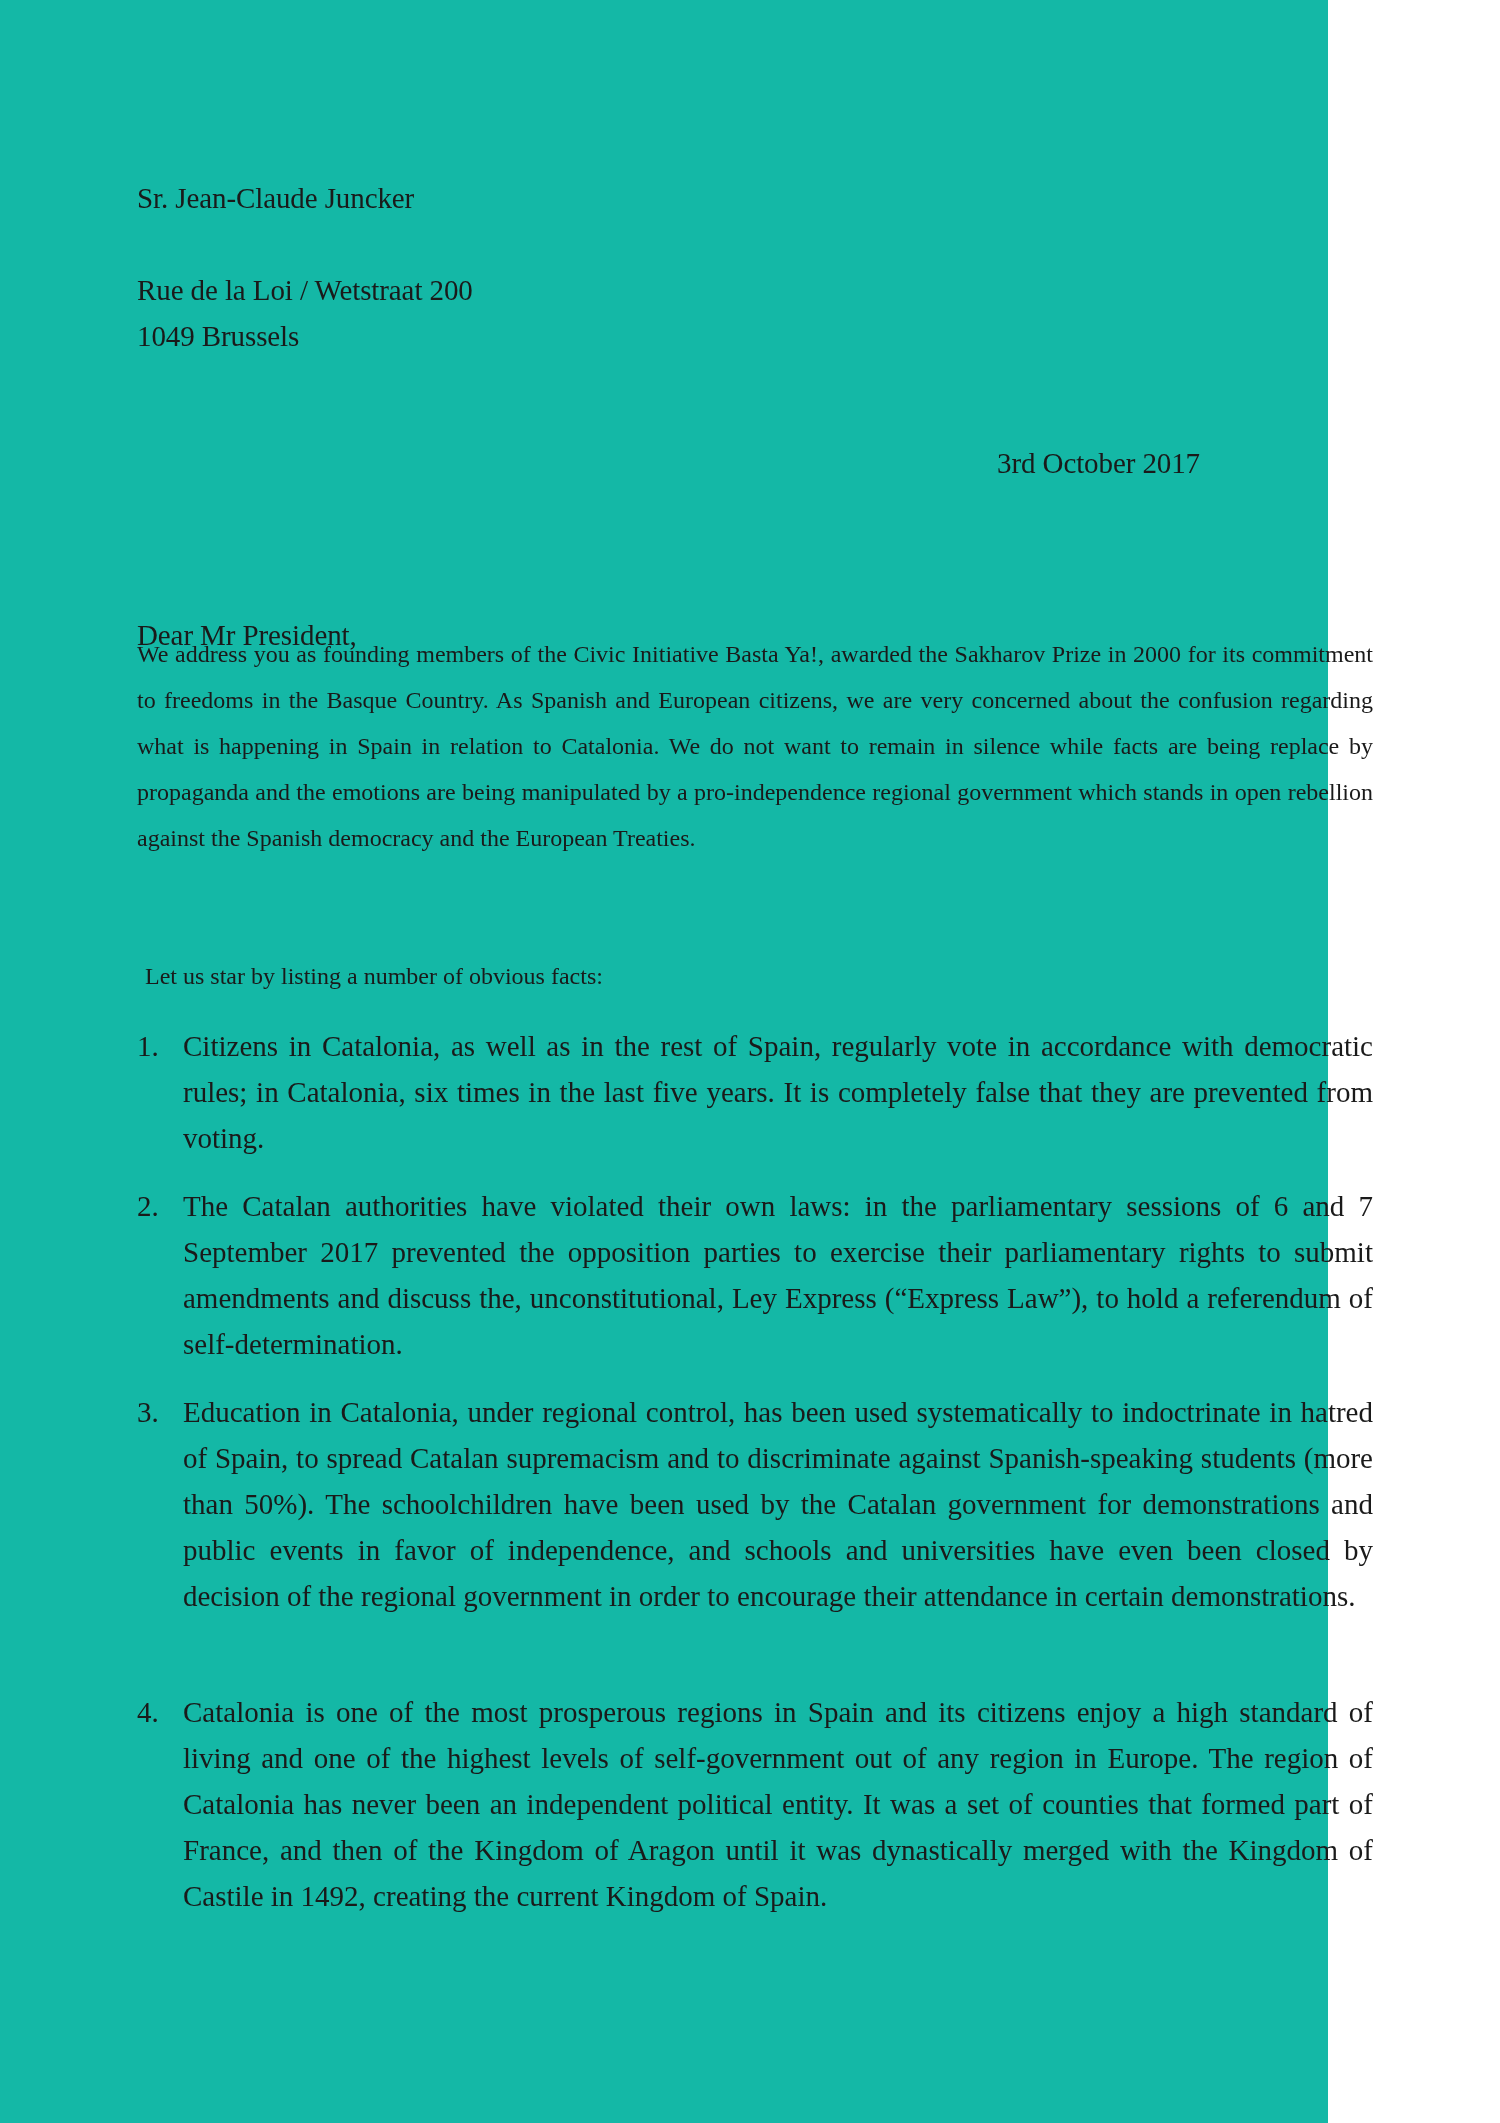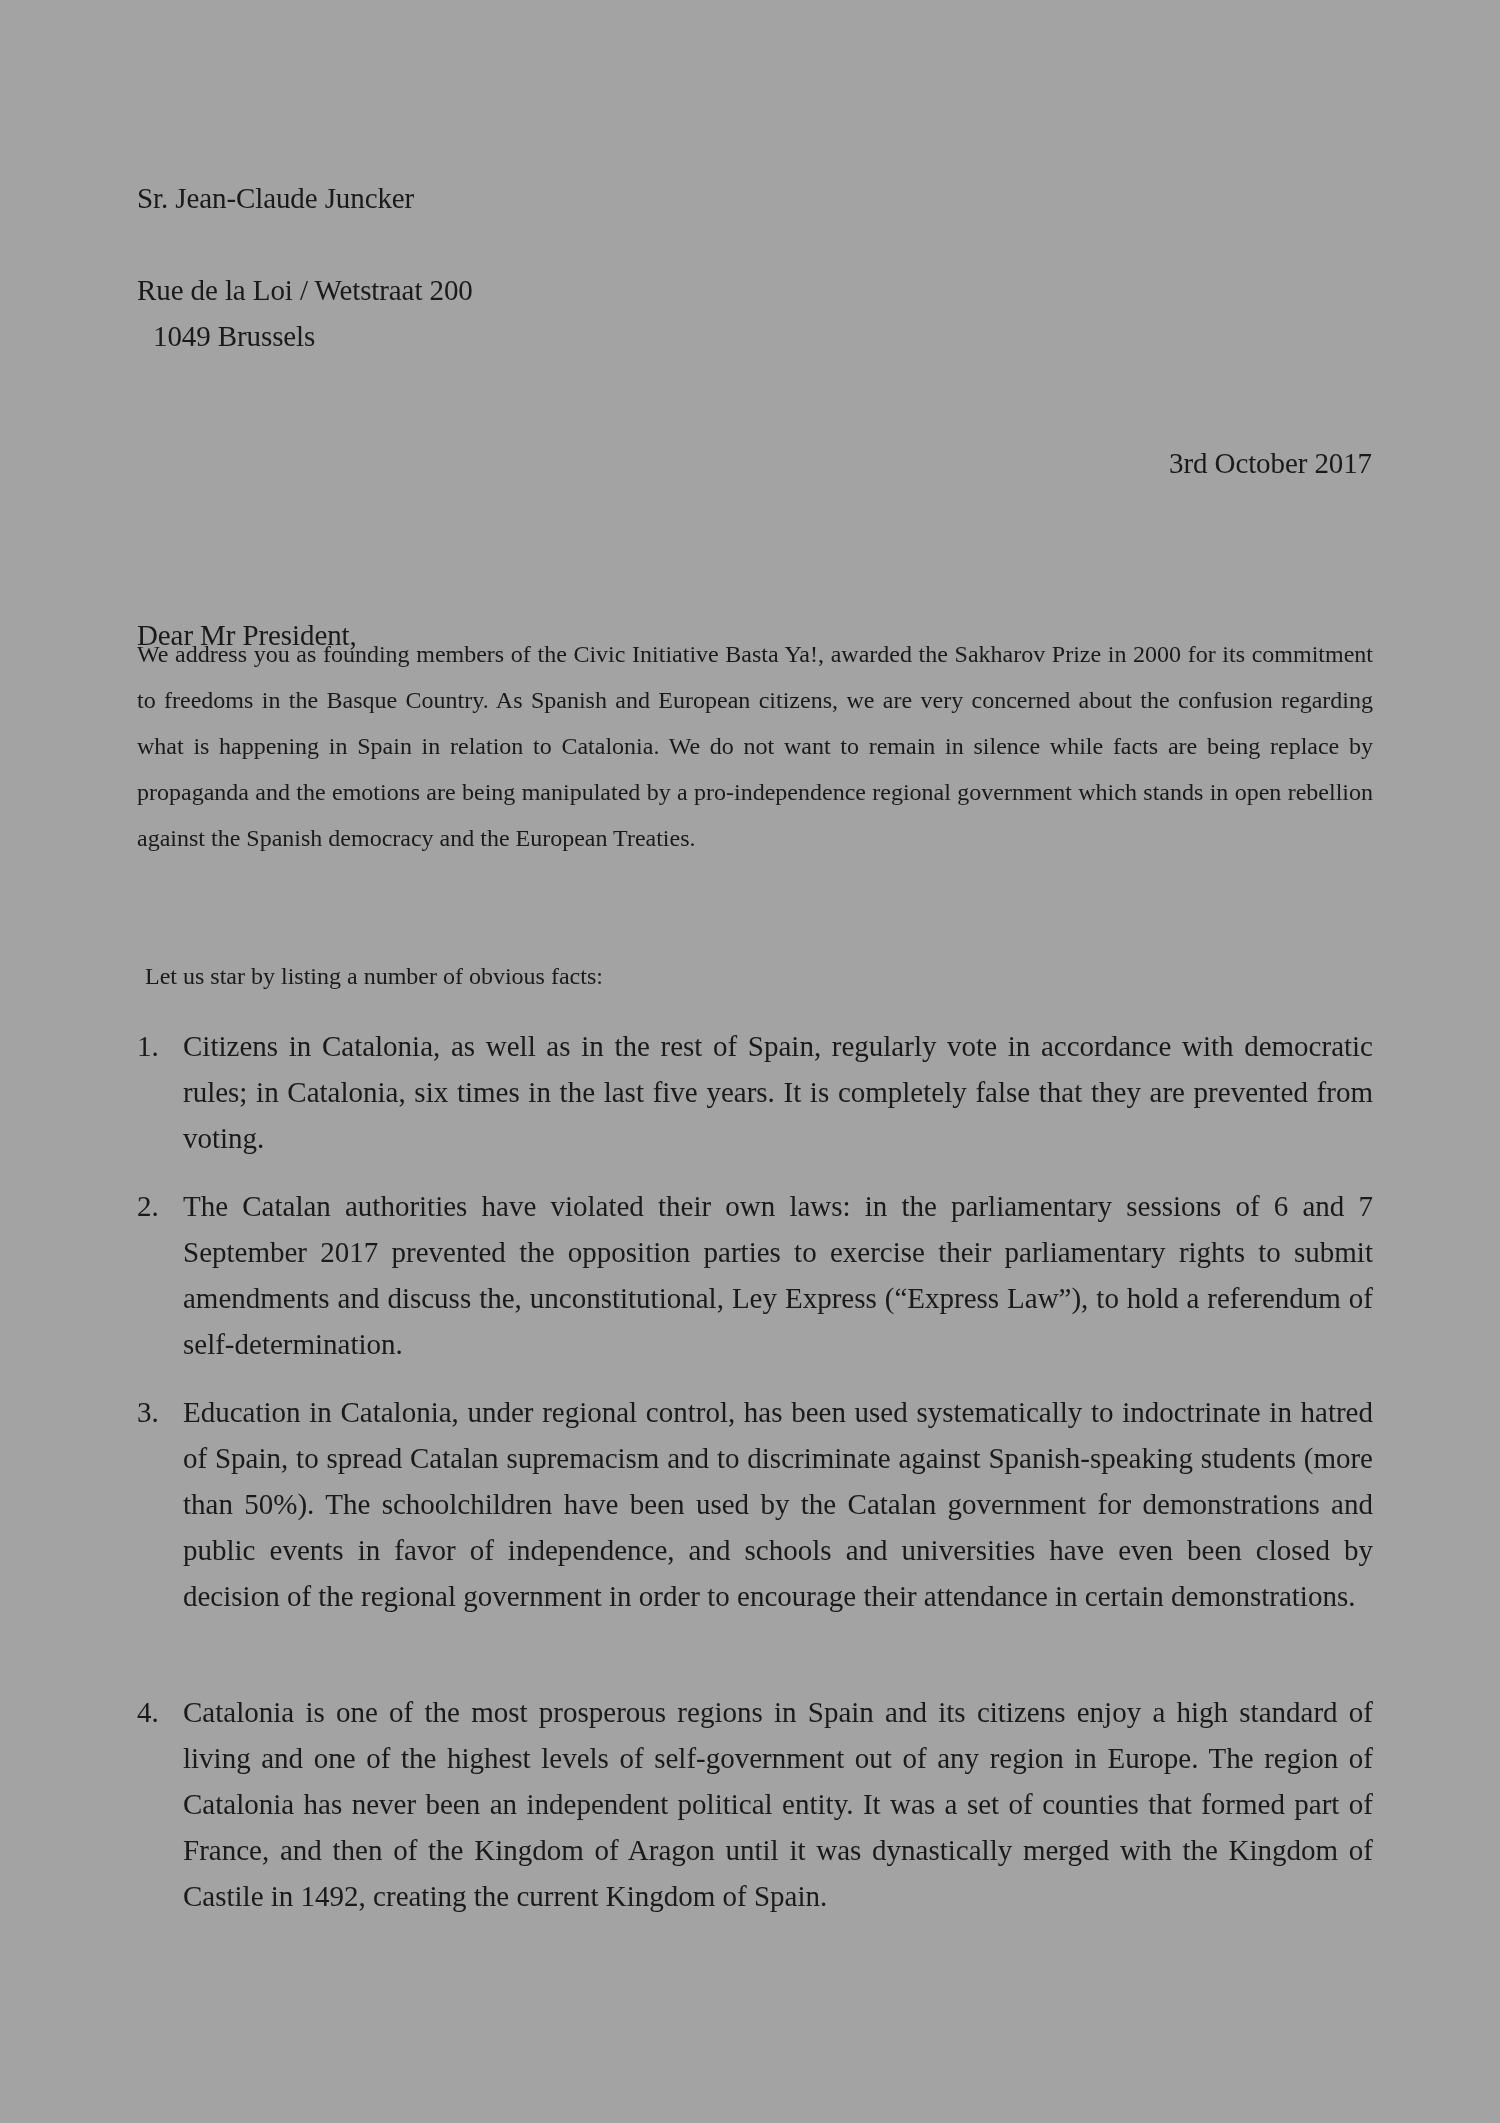--- a/index.html
+++ b/index.html
@@ -11,23 +11,23 @@
       width: 1500px;
       height: 2123px;
       position: relative;
       overflow: hidden;
       font-family: "Liberation Serif", "DejaVu Serif", serif;
       color: #1a1a1a;
     }
     .page {
       position: absolute;
       left: 0; top: 0;
-      width: 1500px;
+      width: 1328px;
       height: 2123px;
-      background: #a3a3a3;
+      background: #14b8a6;
     }
     .line {
       position: absolute;
       font-size: 29px;
       line-height: 36px;
       white-space: nowrap;
       letter-spacing: -0.1px;
     }
     .addr { left: 137px; }
     .date { right: 128px; text-align: right; }
@@ -59,21 +59,21 @@
       text-align-last: left;
     }
   </style>
 </head>
 <body>
 
 <div class="page">
 
   <div class="line addr" style="top:180px;">Sr. Jean-Claude Juncker</div>
   <div class="line addr" style="top:272px;">Rue de la Loi / Wetstraat 200</div>
-  <div class="line addr" style="top:318px;margin-left:16px;">1049 Brussels</div>
+  <div class="line addr" style="top:318px;">1049 Brussels</div>
 
   <div class="line date" style="top:445px;">3rd October 2017</div>
 
   <div class="line addr" style="top:617px;">Dear Mr President,</div>
 
   <div class="body-block" style="top:631px;">We address you as founding members of the Civic Initiative Basta Ya!, awarded the Sakharov Prize in 2000 for its commitment to freedoms in the Basque Country. As Spanish and European citizens, we are very concerned about the confusion regarding what is happening in Spain in relation to Catalonia. We do not want to remain in silence while facts are being replace by propaganda and the emotions are being manipulated by a pro-independence regional government which stands in open rebellion against the Spanish democracy and the European Treaties.</div>
 
   <div class="body-block" style="top:953px;margin-left:8px;">Let us star by listing a number of obvious facts:</div>
 
   <div class="list-item" style="top:1023px;">

